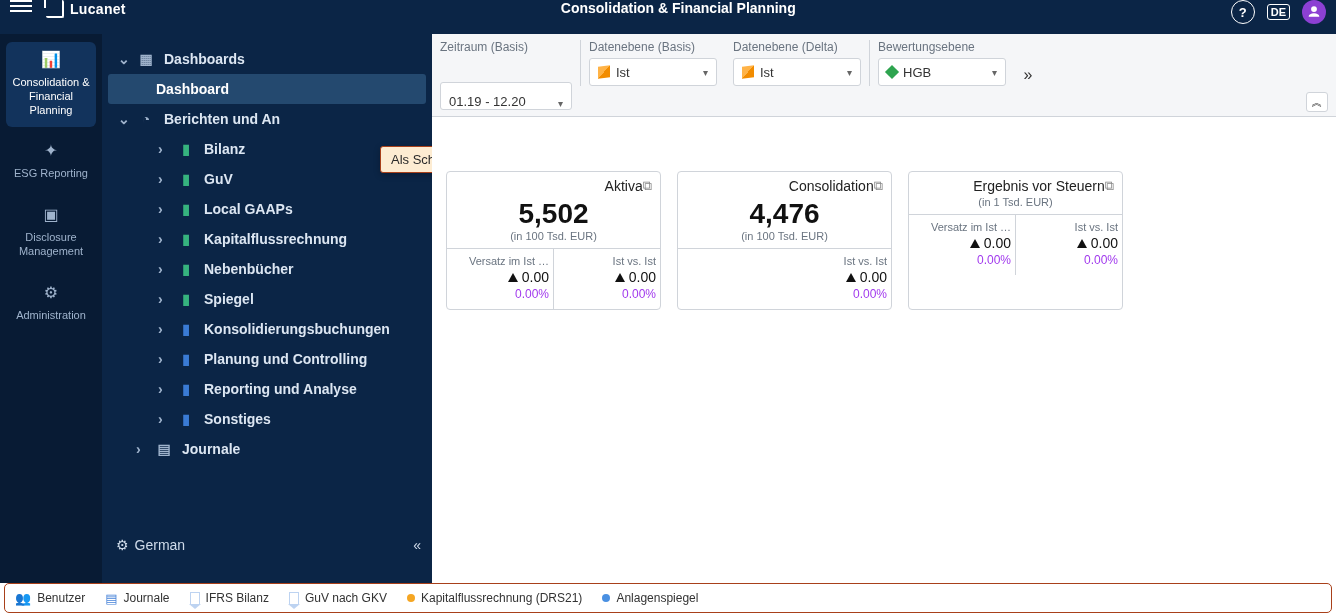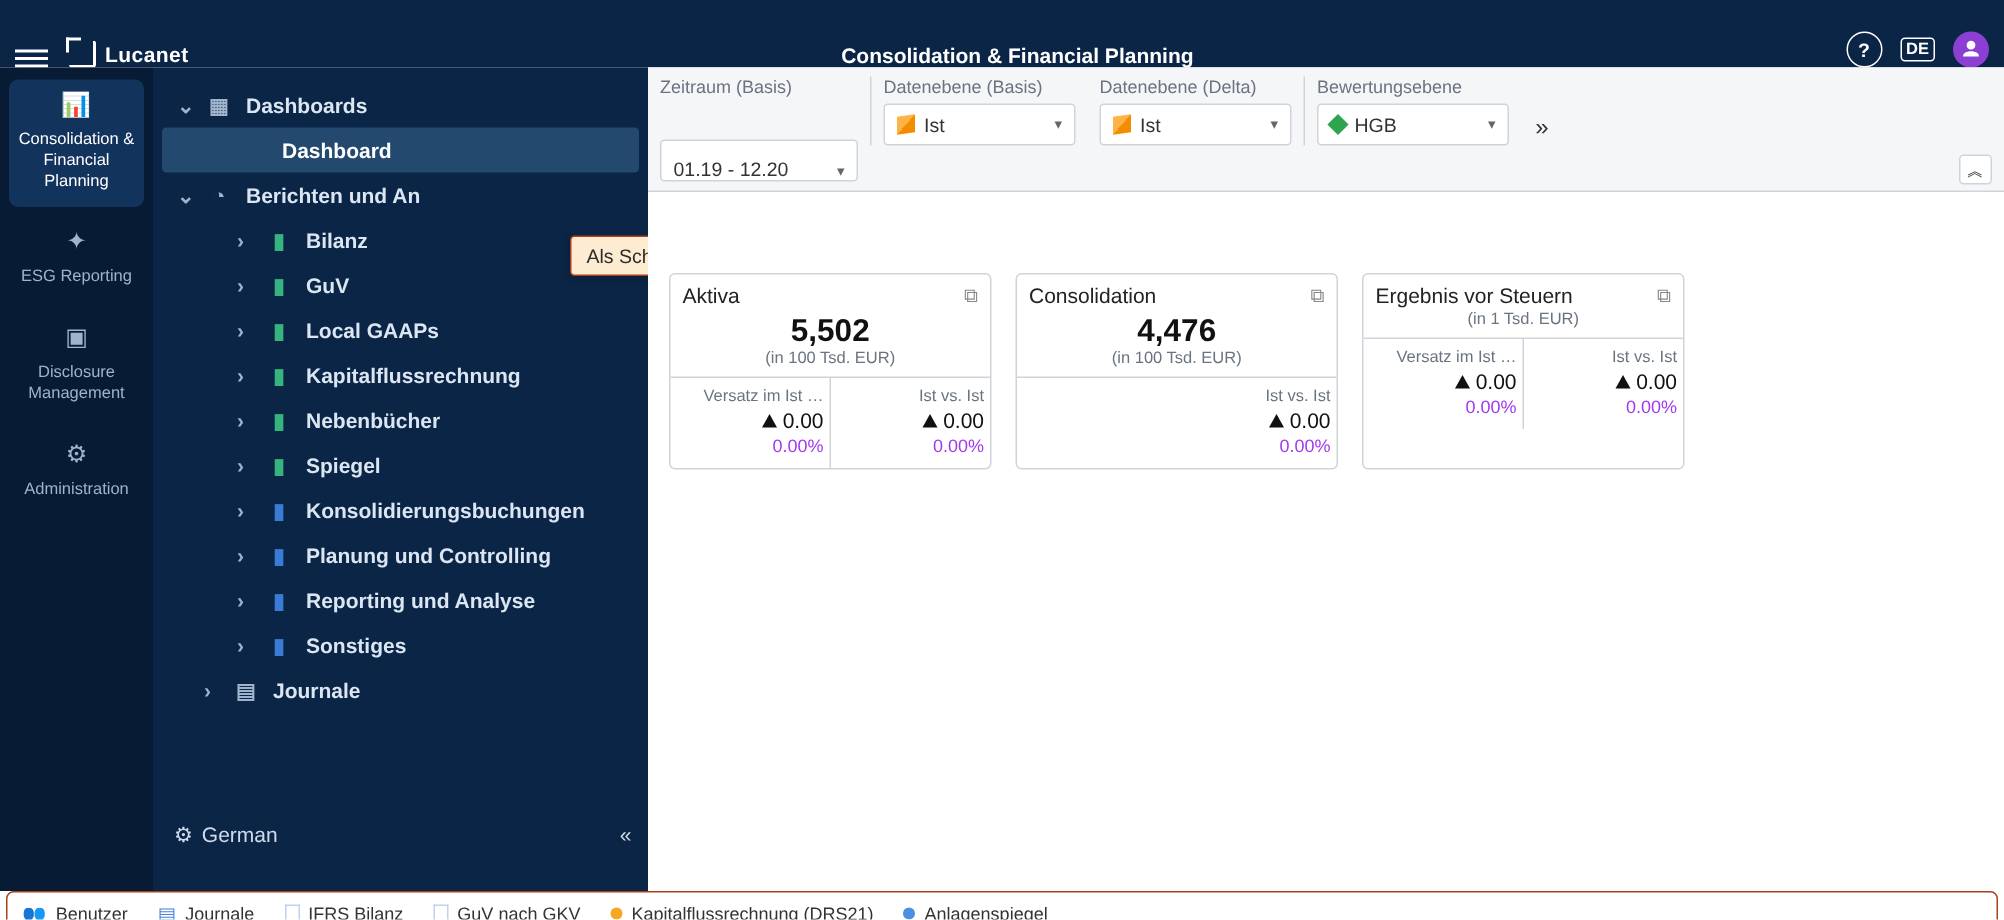--- a/index.html
+++ b/index.html
@@ -8,21 +8,21 @@
     --navy:#0b2546;
     --navy-dark:#081b34;
     --navy-mid:#12335c;
     --blue-icon:#3f6ea3;
     --purple:#8c40d3;
     --purple-bright:#a139ed;
     --gray-bg:#f5f6f8;
     --gray-line:#d0d4da;
     --text-muted:#6a7480;
   }
-  .topbar{ height:45px; background:var(--navy); color:#fff; display:flex; align-items:flex-end; padding:0 10px; gap:14px; }
+  .topbar{ height:34px; background:var(--navy); color:#fff; display:flex; align-items:flex-start; padding:0 10px; gap:14px; }
   .hamburger{ width:22px; display:flex; flex-direction:column; gap:3px; cursor:pointer;}
   .hamburger div{height:2px;background:#fff;}
   .brand{display:flex; align-items:center; gap:6px; font-weight:600; letter-spacing:.3px; font-size:14px;}
   .brand-mark{width:18px;height:18px;border:2px solid #fff;border-top:none;border-left:none;transform:rotate(0deg);border-radius:2px;position:relative;}
   .brand-mark::before{content:"";position:absolute;left:-2px;top:-2px;width:10px;height:2px;background:#fff;}
   .brand-mark::after{content:"";position:absolute;left:-2px;top:-2px;width:2px;height:10px;background:#fff;}
   .top-title{flex:1; text-align:center; font-weight:600; font-size:14px;}
   .top-right{display:flex; align-items:center; gap:12px;}
   .circ{width:24px;height:24px;border-radius:50%;display:flex;align-items:center;justify-content:center;}
   .help{border:1.5px solid #fff;color:#fff;font-weight:700;font-size:13px;}
@@ -63,23 +63,23 @@
   .fctrl .dd{margin-left:auto; color:#666; font-size:10px;}
   .fctrl input{border:none; outline:none; font:inherit; width:100%; padding:0;}
   .cube{width:12px;height:12px;display:inline-block; background:linear-gradient(135deg,#ffb347 0 50%, #f28c00 50% 100%); transform:skewY(-8deg);}
   .diamond{width:10px;height:10px;background:#2ea44f;transform:rotate(45deg);display:inline-block;}
   .more-arrow{width:28px; align-self:center; display:flex; align-items:center; justify-content:center; font-size:16px; color:#333; cursor:pointer;}
   .edit-btn{background:var(--purple-bright); color:#fff; font-weight:600; border:none; border-radius:4px; padding:8px 16px; font-size:14px; cursor:pointer; align-self:center; margin-left:8px;}
   .chevup-btn{position:absolute; right:8px; top:58px; border:1px solid var(--gray-line); border-radius:3px; width:22px; height:20px; background:#fff; display:flex; align-items:center; justify-content:center; font-size:11px; color:#333; cursor:pointer;}
 
   .cards{display:flex; gap:16px; padding:54px 14px 14px;}
   .card{width:215px; border:1px solid var(--gray-line); border-radius:4px; background:#fff; display:flex; flex-direction:column;}
-  .card-h{display:flex; align-items:center; justify-content:space-between; padding:6px 8px 2px; font-size:14px; color:#222;}
+  .card-h{display:flex; align-items:center; justify-content:flex-end; padding:6px 8px 2px; font-size:14px; color:#222;}
   .pop{color:#888; font-size:13px; cursor:pointer;}
-  .card-big{font-size:21px; font-weight:600; text-align:center; color:#111; margin-top:2px;}
+  .card-big{font-size:28px; font-weight:600; text-align:center; color:#111; margin-top:2px;}
   .card-sub{font-size:11px; text-align:center; color:var(--text-muted); margin-bottom:6px;}
   .card-metrics{display:flex; border-top:1px solid var(--gray-line);}
   .metric{flex:1; padding:6px 4px 8px; text-align:right; font-size:11px;}
   .metric + .metric{border-left:1px solid var(--gray-line);}
   .m-lbl{color:var(--text-muted); white-space:nowrap; overflow:hidden; text-overflow:ellipsis; font-size:11px;}
   .m-val{font-size:14px; color:#111; margin:2px 0;}
   .tri{display:inline-block; width:0; height:0; border-left:5px solid transparent; border-right:5px solid transparent; border-bottom:9px solid #111; margin-right:4px; vertical-align:baseline;}
   .m-pct{color:var(--purple-bright); font-size:12px;}
 
   .statusbar{height:30px; border:1.5px solid #a8401a; border-radius:5px; margin:0 4px 2px 4px; display:flex; align-items:center; gap:20px; padding:0 10px; font-size:12px; color:#333; background:#fff;}
@@ -137,21 +137,21 @@
     </div>
   </div>
 
   <div class="tree">
     <div class="tree-inner">
       <div class="tree-row">
         <span class="chev">⌄</span>
         <span class="ico">▦</span>
         <span>Dashboards</span>
       </div>
-      <div class="tree-row sub sel" style="padding-left:80px;">
+      <div class="tree-row sub sel" style="padding-left:48px;">
         <span>Dashboard</span>
       </div>
       <div class="tree-row">
         <span class="chev">⌄</span>
         <span class="ico">◔</span>
         <span>Berichten und An</span>
       </div>
       <div id="tree-children">
           <div class="tree-row sub2">
             <span class="chev">›</span>

